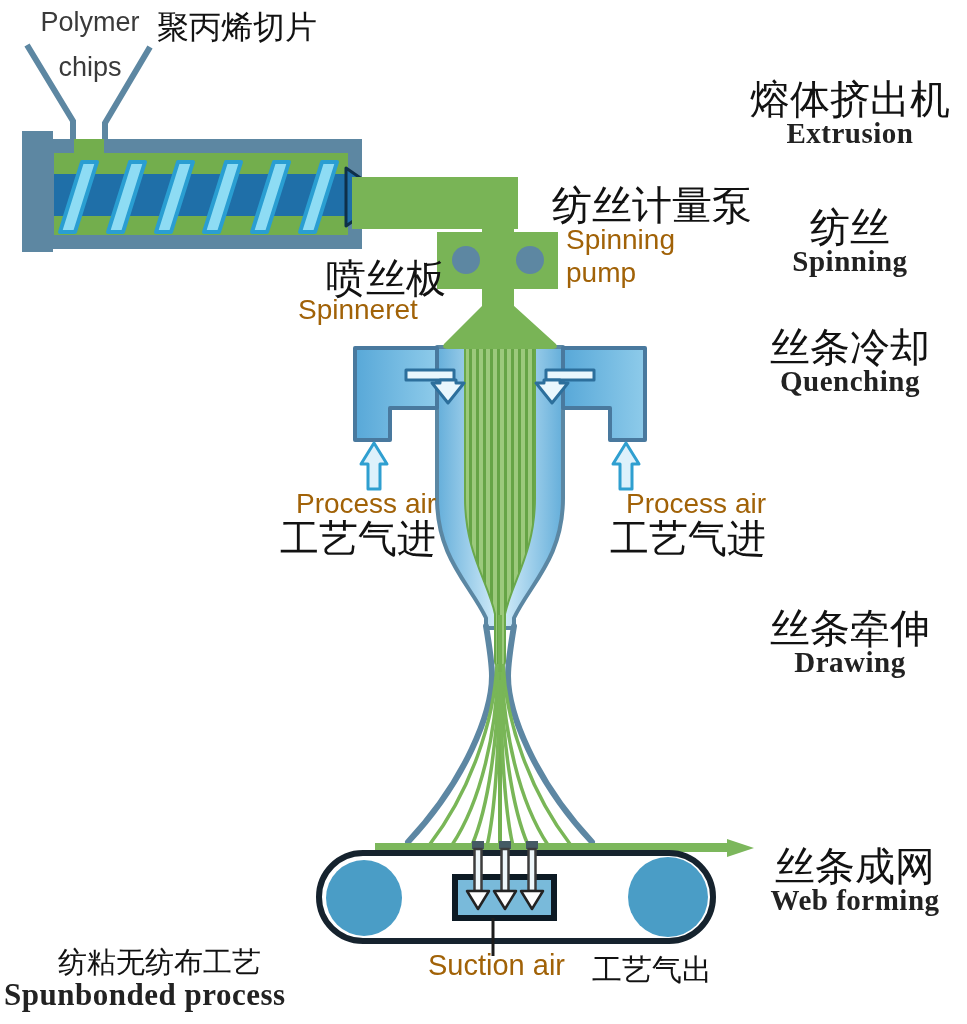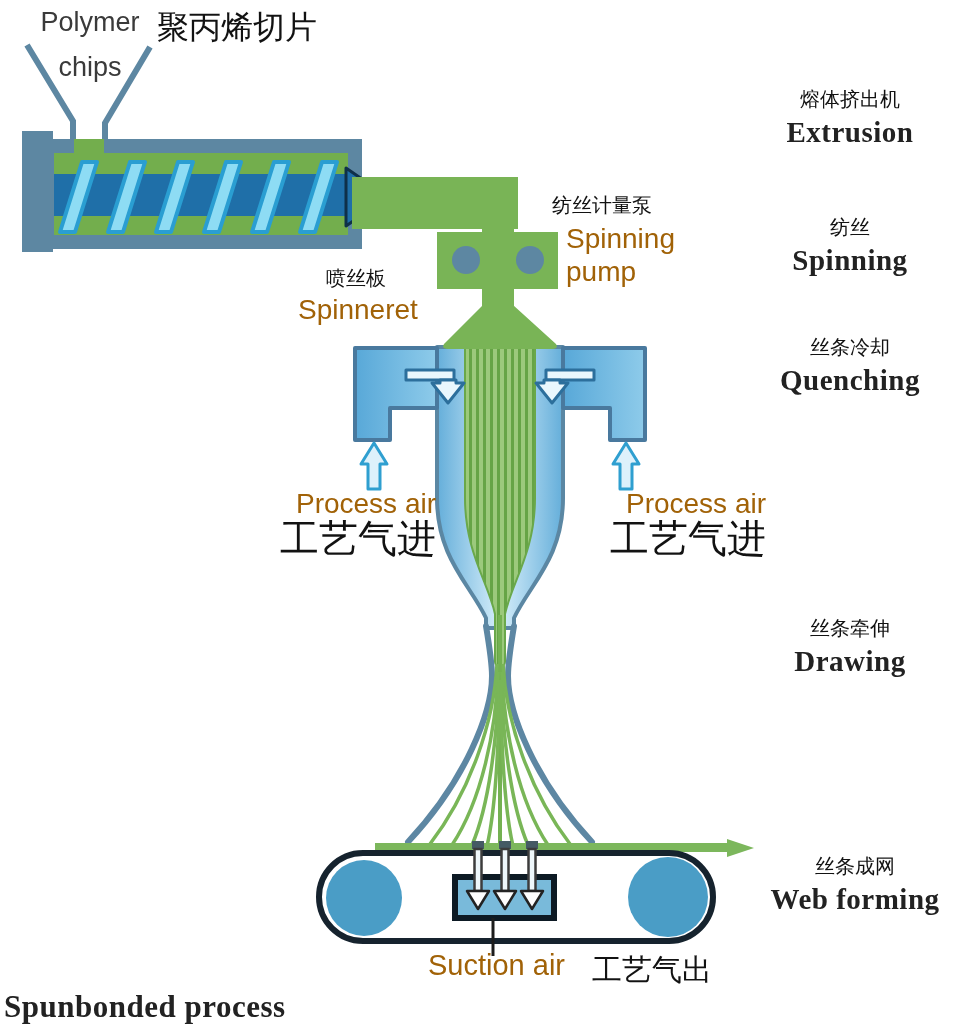--- a/index.html
+++ b/index.html
@@ -2,38 +2,38 @@
 <html><head>
 <meta charset="utf-8">
 <style>
   html,body{margin:0;padding:0;background:#fff;}
   .canvas{
     position:relative;width:967px;height:1024px;background:#ffffff;overflow:hidden;
     font-family:"Liberation Sans","DejaVu Sans",sans-serif;color:#1a1a1a;
   }
   svg{position:absolute;left:0;top:0;}
   .lbl{position:absolute;white-space:nowrap;}
-  .cn{font-size:20px;color:#121212;line-height:34px;}
+  .cn{font-size:40px;color:#121212;line-height:34px;}
   .en{font-size:28px;color:#a16207;line-height:33px;}
   .bold{font-weight:bold;color:#222;letter-spacing:.5px;font-family:Liberation Serif, serif;}
 
   #polymer-chips{left:24px;top:0px;width:132px;text-align:center;font-size:27px;color:#3a3a3a;line-height:45px;white-space:normal;}
   #pp-chips-cn{left:157px;top:10px;font-size:32px;}
   #spinning-pump-lbl{left:552px;top:188px;}
   #spinning-pump-lbl .en{display:block;margin-left:14px;width:150px;white-space:normal;}
   #spinneret-cn{left:326px;top:261px;}
   #spinneret-en{left:298px;top:293px;}
   .process-air{width:180px;text-align:right;}
   #process-air-left{left:256px;top:487px;}
   #process-air-right{left:586px;top:487px;}
   .process-air .cn{font-size:39px;line-height:38px;}
   #suction-air-en{left:428px;top:949px;font-size:29px;}
   #suction-air-cn{left:592px;top:950px;font-size:30px;color:#121212;}
   #spunbonded-cn{left:58px;top:943px;font-size:29px;color:#121212;}
-  #spunbonded-en{left:4px;top:977px;font-size:31px;margin-top:12px;}
+  #spunbonded-en{left:4px;top:977px;font-size:31px;}
   .stage{position:absolute;width:220px;text-align:center;}
   .stage .en{display:block;font-size:29px;line-height:32px;}
   #stage-extrusion{left:740px;top:82px;}
   #stage-spinning{left:740px;top:210px;}
   #stage-quenching{left:740px;top:330px;}
   #stage-drawing{left:740px;top:611px;}
   #stage-web_forming{left:745px;top:801px;margin-top:48px;}
 </style>
 </head>
 <body>
@@ -163,20 +163,21 @@
     <div class="cn">工艺气进</div>
   </div>
   <div class="lbl process-air" id="process-air-right">
     <div class="en">Process air</div>
     <div class="cn">工艺气进</div>
   </div>
 
   <div class="lbl en" id="suction-air-en">Suction air</div>
   <div class="lbl" id="suction-air-cn">工艺气出</div>
 
+  <div class="lbl" id="spunbonded-cn">纺粘无纺布工艺</div>
   <div class="lbl bold" id="spunbonded-en">Spunbonded process</div>
 
   <div class="stage" id="stage-extrusion">
     <span class="cn">熔体挤出机</span>
     <span class="en bold">Extrusion</span>
   </div>
   <div class="stage" id="stage-spinning">
     <span class="cn">纺丝</span>
     <span class="en bold">Spinning</span>
   </div>

